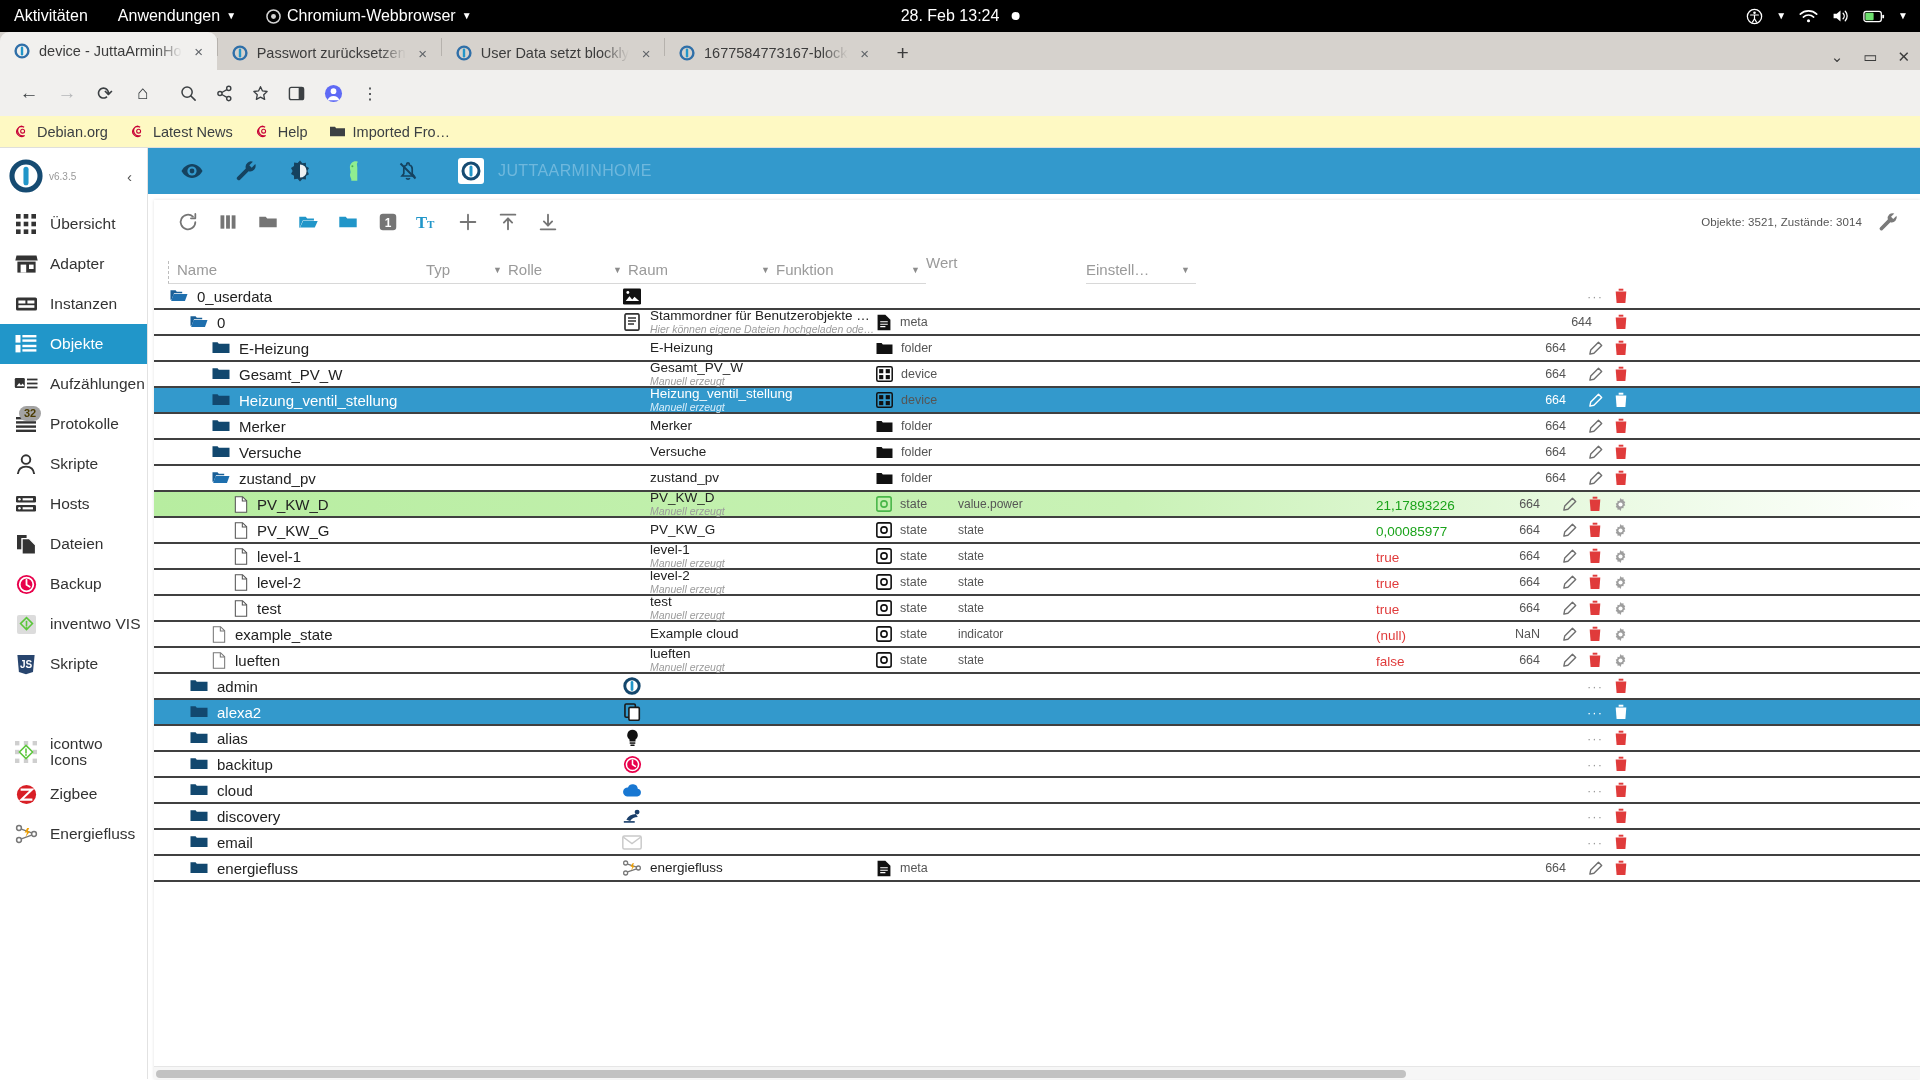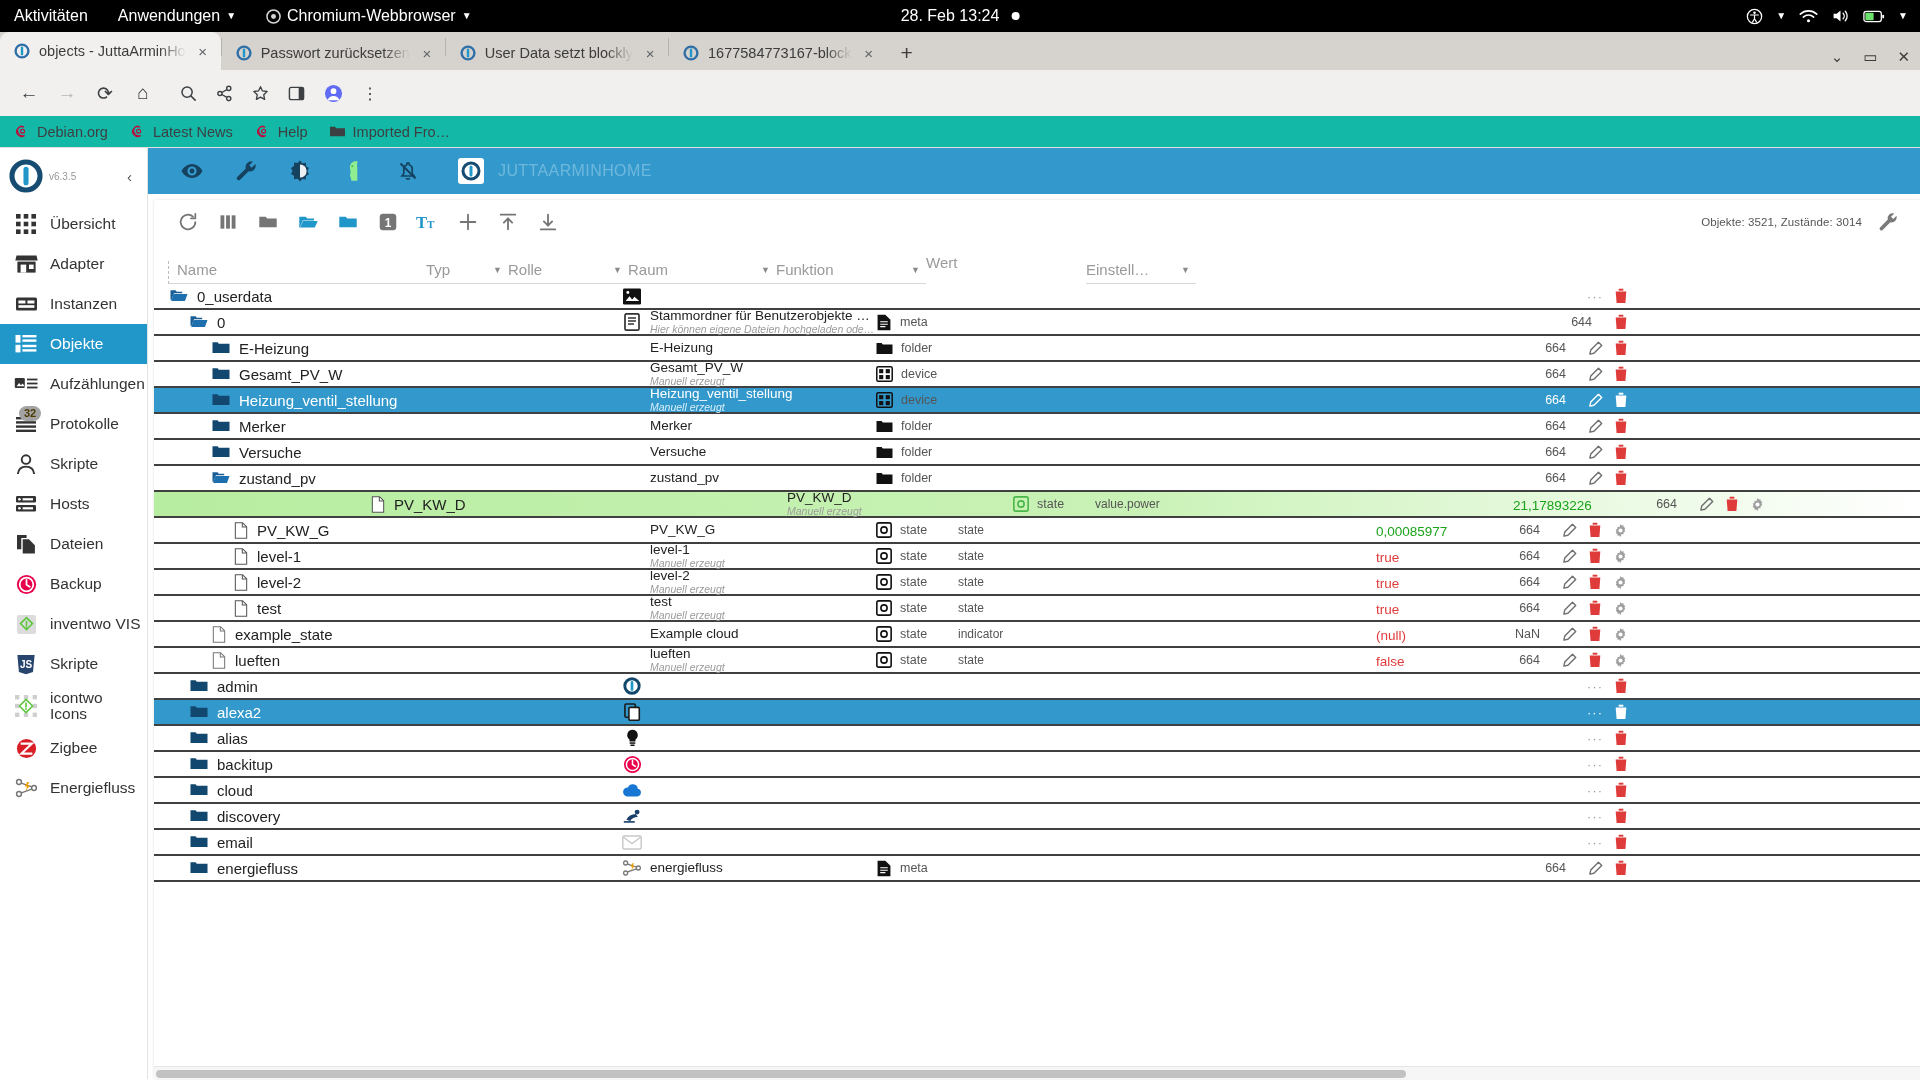--- a/index.html
+++ b/index.html
@@ -73,21 +73,21 @@
     font-size:14.5px;color:#202124;
   }
   .notsecure{color:#5f6368;font-size:14px;}
   .omnidiv{width:1px;height:17px;background:#cdcdcd;}
   .urlhost{color:#202124;}
   .urlrest{color:#7b7f84;}
   .omniicons{display:flex;align-items:center;gap:19px;padding-left:18px;color:#3c4043;font-size:16px;}
 
   
   .bookbar{
-    height:32px;background:#14b8a6;display:flex;align-items:center;
+    height:32px;background:#fef9c3;display:flex;align-items:center;
     gap:22px;padding:0 14px;font-size:14.5px;color:#3c4043;
     border-bottom:1px solid #dfdfdc;
   }
   .bmk{display:flex;align-items:center;gap:8px;white-space:nowrap;}
 
   
   .app{display:flex;height:calc(1080px - 32px - 38px - 46px - 33px);background:#fff;}
 
   
   .sidebar{
@@ -152,21 +152,21 @@
   .col-wert{width:160px;flex:0 0 160px;}
   .col-set{width:110px;flex:0 0 110px;}
 
   
   .tbody{flex:1;overflow:hidden;position:relative;}
   .row{
     height:26px;display:flex;align-items:center;font-size:15px;color:#222;
     padding-left:14px;border-bottom:2px solid #404040;
   }
   .row.sel{background:#3399cc;color:#fff;}
-  .row.hl{background:linear-gradient(to right,#b7eda0 0%, #c9f2b6 55%, #ffffff 100%);justify-content:center;}
+  .row.hl{background:linear-gradient(to right,#b7eda0 0%, #c9f2b6 55%, #ffffff 100%);}
   .rid{display:flex;align-items:center;gap:9px;white-space:nowrap;overflow:hidden;}
   .rname{display:flex;flex-direction:column;justify-content:center;line-height:1.08;overflow:hidden;}
   .rname .n1{font-size:13.5px;white-space:nowrap;overflow:hidden;text-overflow:ellipsis;}
   .rname .n2{font-size:10.5px;color:#9b9b9b;font-style:italic;white-space:nowrap;overflow:hidden;text-overflow:ellipsis;}
   .row.sel .rname .n2{color:#d9eefa;}
   .rtyp{display:flex;align-items:center;gap:8px;font-size:12.5px;color:#555;}
   .rrolle{font-size:12px;color:#555;}
   .rwert{font-size:13.5px;text-align:right;width:100%;padding-right:14px;}
   .rwert.green{color:#1aa31a;}
   .rwert.red{color:#e03b3b;}
@@ -253,21 +253,21 @@
 
 <div class="tabstrip">
   <div class="tabs" id="tabs-host">
       <div class="tab active">
         <span>
           <svg class="iob-favicon" viewBox="0 0 40 40">
             <circle cx="20" cy="20" r="16" fill="none" stroke="#2f6fa8" stroke-width="6"></circle>
             <rect x="17" y="9" width="6" height="22" rx="3" fill="#2196c9"></rect>
           </svg>
         </span>
-        <span class="tlabel">objects - JuttaArminHo</span>
+        <span class="tlabel">device - JuttaArminHo</span>
         <span class="tclose">×</span>
       </div>
       <div class="tabsep"></div>
       <div class="tab inactive">
         <span>
           <svg class="iob-favicon" viewBox="0 0 40 40">
             <circle cx="20" cy="20" r="16" fill="none" stroke="#2f6fa8" stroke-width="6"></circle>
             <rect x="17" y="9" width="6" height="22" rx="3" fill="#2196c9"></rect>
           </svg>
         </span>
@@ -530,21 +530,21 @@
         </div>
         <div class="sb-item">
           <span class="sb-ico">
             <svg width="20" height="21" viewBox="0 0 20 21">
               <path d="M1.4 1h17.2l-1.6 17L10 20.2 2.9 18z" fill="#28456e"></path>
               <text x="10" y="14" font-family="Liberation Sans, sans-serif" font-size="10" font-weight="bold" fill="#fff" text-anchor="middle">JS</text>
             </svg>
           </span>
           <span class="sb-label">Skripte</span>
         </div>
-        <div class="sb-item" style="height: 44px;">
+        <div class="sb-item" style="height: 44px; margin-top: 46px;">
           <span class="sb-ico">
             <svg width="22" height="22" viewBox="0 0 22 22">
               <g fill="#cfcfcf">
                 <rect x="0" y="0" width="4.4" height="4.4"></rect>
                 <rect x="8.8" y="0" width="4.4" height="4.4"></rect>
                 <rect x="17.6" y="0" width="4.4" height="4.4"></rect>
                 <rect x="0" y="8.8" width="4.4" height="4.4"></rect>
                 <rect x="17.6" y="8.8" width="4.4" height="4.4"></rect>
                 <rect x="0" y="17.6" width="4.4" height="4.4"></rect>
                 <rect x="8.8" y="17.6" width="4.4" height="4.4"></rect>

